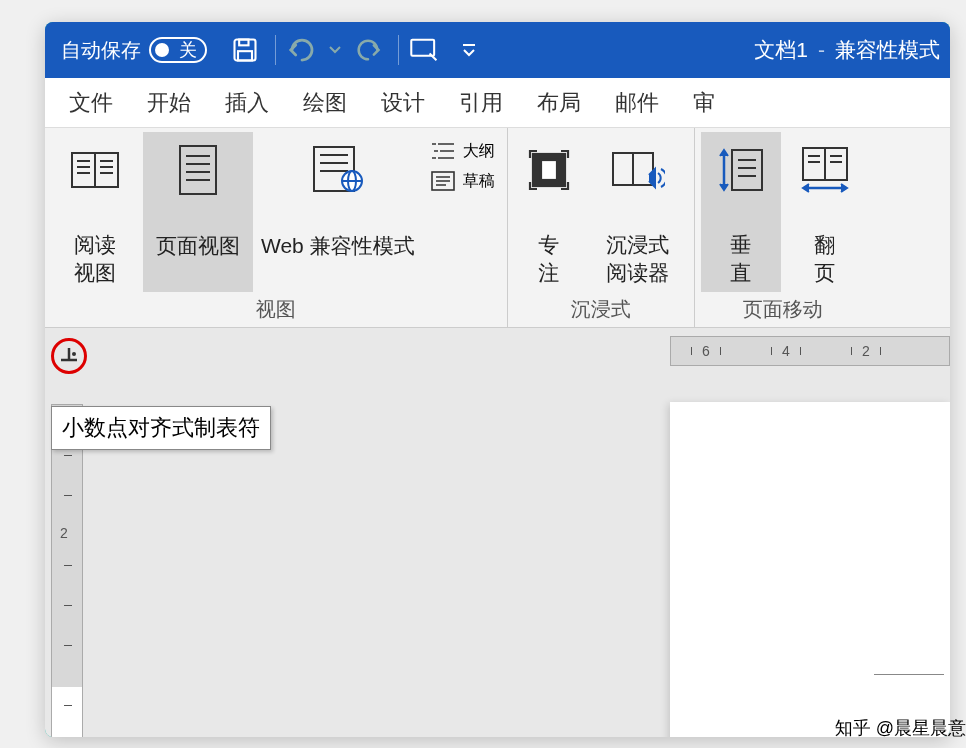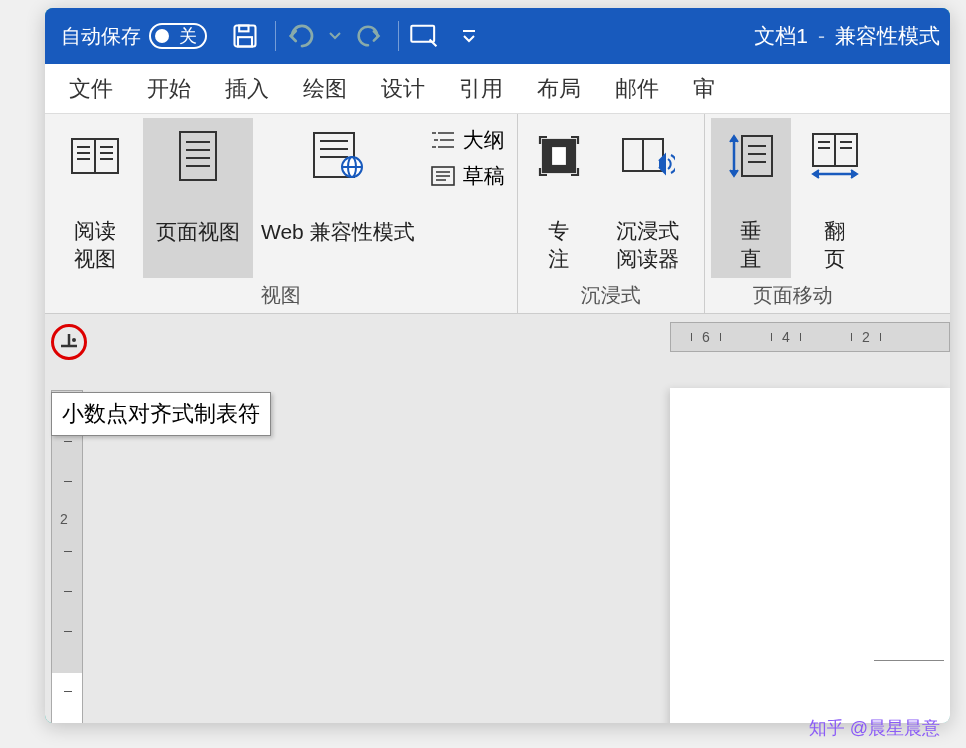--- a/index.html
+++ b/index.html
@@ -6,21 +6,21 @@
     body {
       font-family: "Microsoft YaHei", "SimSun", sans-serif;
       background: #f0f0f0;
       width: 966px;
       height: 748px;
       overflow: hidden;
       position: relative;
     }
     .window {
       position: absolute;
-      top: 8px;
+      top: 22px;
       left: 45px;
       width: 905px;
       height: 715px;
       background: #14b8a6;
       border-radius: 8px;
       box-shadow: 0 4px 20px rgba(0,0,0,0.2);
       overflow: hidden;
     }
     .titlebar {
       background: #185ABD;
@@ -129,21 +129,21 @@
       display: flex;
       flex-direction: column;
       gap: 4px;
       padding: 6px 2px;
     }
     .small-btn {
       display: flex;
       align-items: center;
       gap: 6px;
       padding: 2px 4px;
-      font-size: 21px;
+      font-size: 16px;
       cursor: pointer;
     }
     .small-btn-icon { width: 28px; height: 22px; display: flex; align-items: center; justify-content: center; }
     
     .workspace {
       position: relative;
       background: #e8e8e8;
       height: calc(100% - 306px);
     }
     .tab-selector {
@@ -234,23 +234,23 @@
     .page-line {
       position: absolute;
       right: 6px;
       top: 272px;
       width: 70px;
       height: 1px;
       background: #888;
     }
     .watermark {
       position: absolute;
-      right: 26px;
+      right: 0;
       bottom: 8px;
-      color: #8b5cf6;
+      color: #000000;
       font-size: 18px;
       z-index: 100;
     }
   </style>
 </head>
 <body>
 
 <div class="window">
 
   <div class="titlebar">

